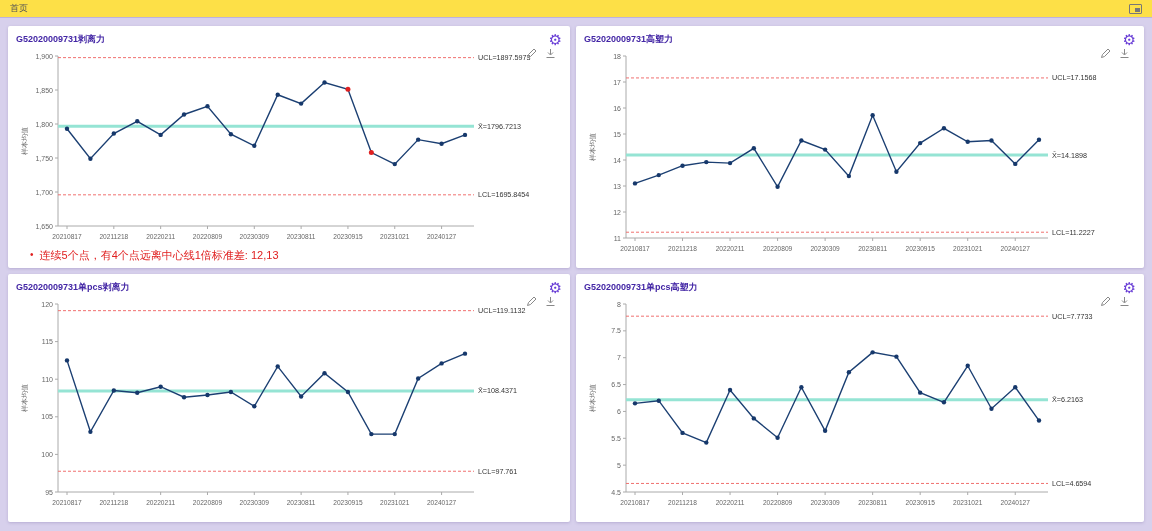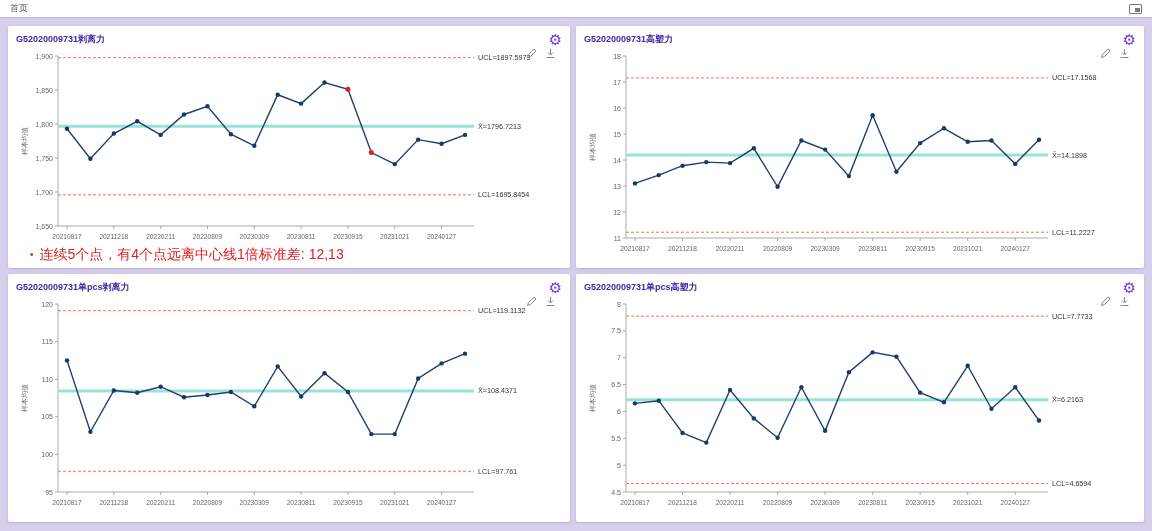--- a/index.html
+++ b/index.html
@@ -1,39 +1,39 @@
 <!DOCTYPE html>
 <html><head>
 <meta charset="utf-8">
 <style>
   * { margin:0; padding:0; box-sizing:border-box; }
   html,body { width:1152px; height:531px; overflow:hidden;
     font-family:"Liberation Sans", sans-serif; background:#d7d0ec; }
   
-  .topbar { height:18px; background:#ffffff; border-bottom:1px solid #bdb2dd;
+  .topbar { height:18px; background:#fde047; border-bottom:1px solid #bdb2dd;
     display:flex; align-items:center; justify-content:space-between; padding:0 10px; }
   .topbar .tab { font-size:9px; color:#555; }
   .topbar .win-icon { width:13px; height:10px; border:1px solid #777; border-radius:1px;
     position:relative; background:transparent; }
   .topbar .win-icon::after { content:""; position:absolute; right:1px; bottom:1px;
     width:5px; height:4px; background:#777; }
   
   .content { padding:8px 8px 0 8px; display:grid;
     grid-template-columns:562px 568px; grid-template-rows:242px 248px; gap:6px; }
   .panel { background:#ffffff; border-radius:2px; box-shadow:0 1px 3px rgba(90,70,140,.25);
     padding:4px 8px; position:relative; }
   .panel-header { height:18px; display:flex; align-items:center; justify-content:space-between; }
   .panel-title { font-size:9px; font-weight:bold; color:#4326a5; }
   .gear { font-size:15px; line-height:15px; color:#6a3fd6; cursor:pointer; }
   .chart-wrap { position:relative; }
   .chart-tools { position:absolute; top:0; right:6px; display:flex; gap:8px; align-items:center; z-index:2; }
   .tool { color:#888; cursor:pointer; display:inline-flex; }
   .warning-row { display:flex; align-items:center; gap:6px; padding-left:14px; height:14px; }
   .warning-bullet { color:#e02020; font-size:10px; line-height:10px; }
-  .warning-text { color:#e02020; font-size:14px;text-align:right; }
+  .warning-text { color:#e02020; font-size:11px;text-align:right; }
   svg text { font-family:"Liberation Sans", sans-serif; }
 </style>
 </head>
 <body>
 
 <div class="topbar">
   <span class="tab">首页</span>
   <span class="win-icon"></span>
 </div>
 

